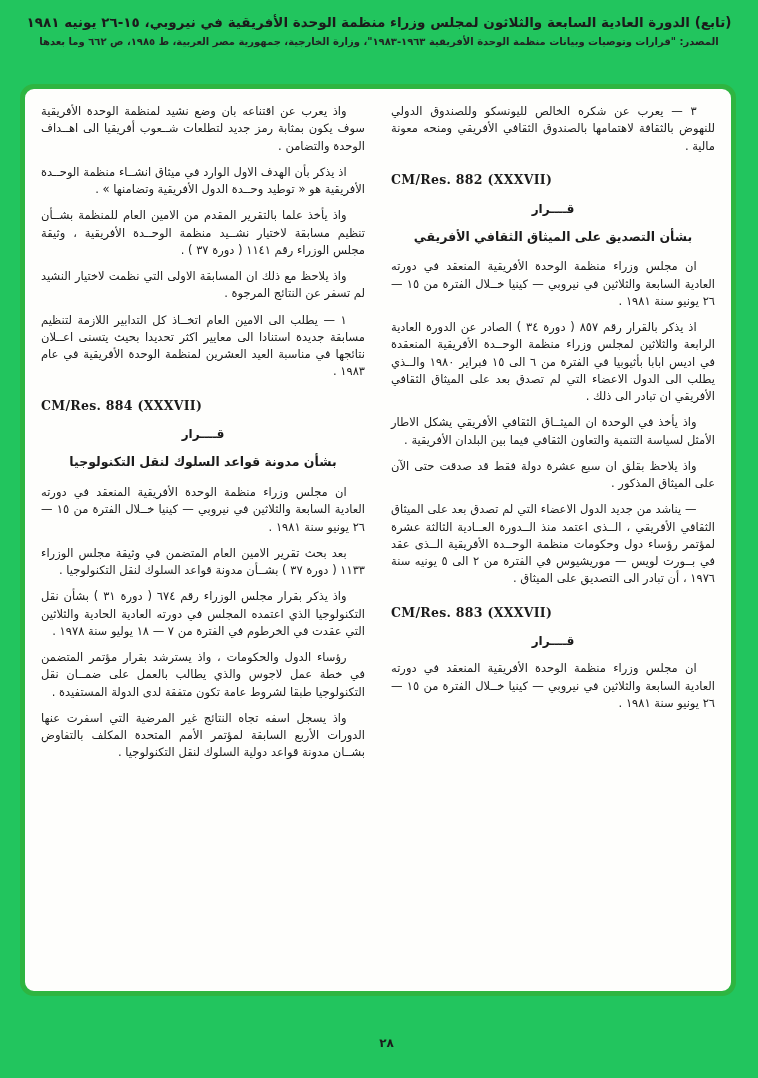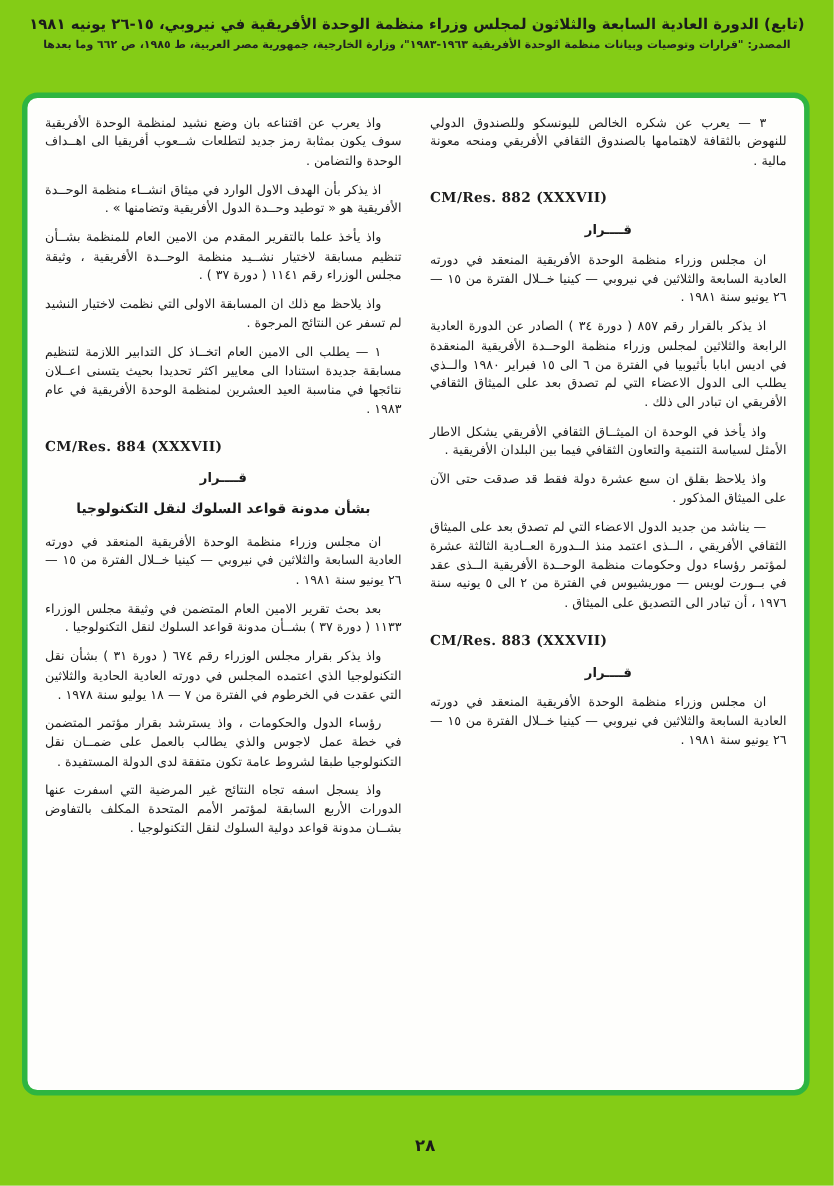--- a/index.html
+++ b/index.html
@@ -1,20 +1,20 @@
 <!DOCTYPE html>
 <html lang="ar" dir="rtl"><head>
 <meta charset="utf-8">
 <style>
   html,body{margin:0;padding:0;background:#f3f3ef;}
   .page{
     position:relative;
     width:758px;height:1078px;
     margin:0 auto;
-    background:#84cc16;
+    background:#22c55e;
     font-family:"DejaVu Sans",sans-serif;
     color:#1b1b1b;
     overflow:hidden;
     direction:rtl;
   }
   
   .header{
     padding-top:12px;
     text-align:center;
   }
@@ -81,41 +81,42 @@
     font-weight:700;
     font-size:12.5px;
     margin:0 0 12px 0;
     text-indent:0;
   }
   
   .page-number{
     position:absolute;
     bottom:28px;left:0;right:0;
     text-align:center;
-    font-size:15px;
+    font-size:12px;
     font-weight:700;
     padding-left:15px;
   }
 </style>
 </head>
 <body>
 
 <div class="page">
 
   <div class="header">
     <div class="header-line1">(تابع) الدورة العادية السابعة والثلاثون لمجلس وزراء منظمة الوحدة الأفريقية في نيروبي، ١٥-٢٦ يونيه ١٩٨١</div>
     <div class="header-line2">المصدر: "قرارات وتوصيات وبيانات منظمة الوحدة الأفريقية ١٩٦٣-١٩٨٣"، وزارة الخارجية، جمهورية مصر العربية، ط ١٩٨٥، ص ٦٦٢ وما بعدها</div>
   </div>
 
   <div class="frame">
     <div class="columns">
       <div class="col" id="col-right">
           <div class="block paragraph">٣ — يعرب عن شكره الخالص لليونسكو وللصندوق الدولي للنهوض بالثقافة لاهتمامها بالصندوق الثقافي الأفريقي ومنحه معونة مالية .</div>
           <div class="block rescode" dir="ltr">CM/Res. 882 (XXXVII)</div>
           <div class="block title">قــــرار</div>
+          <div class="block subtitle">بشأن التصديق على الميثاق الثقافي الأفريقي</div>
           <div class="block paragraph">ان مجلس وزراء منظمة الوحدة الأفريقية المنعقد في دورته العادية السابعة والثلاثين في نيروبي — كينيا خــلال الفترة من ١٥ — ٢٦ يونيو سنة ١٩٨١ .</div>
           <div class="block paragraph">اذ يذكر بالقرار رقم ٨٥٧ ( دورة ٣٤ ) الصادر عن الدورة العادية الرابعة والثلاثين لمجلس وزراء منظمة الوحــدة الأفريقية المنعقدة في اديس ابابا بأثيوبيا في الفترة من ٦ الى ١٥ فبراير ١٩٨٠ والــذي يطلب الى الدول الاعضاء التي لم تصدق بعد على الميثاق الثقافي الأفريقي ان تبادر الى ذلك .</div>
           <div class="block paragraph">واذ يأخذ في الوحدة ان الميثــاق الثقافي الأفريقي يشكل الاطار الأمثل لسياسة التنمية والتعاون الثقافي فيما بين البلدان الأفريقية .</div>
           <div class="block paragraph">واذ يلاحظ بقلق ان سبع عشرة دولة فقط قد صدقت حتى الآن على الميثاق المذكور .</div>
           <div class="block paragraph">— يناشد من جديد الدول الاعضاء التي لم تصدق بعد على الميثاق الثقافي الأفريقي ، الــذى اعتمد منذ الــدورة العــادية الثالثة عشرة لمؤتمر رؤساء دول وحكومات منظمة الوحــدة الأفريقية الــذى عقد في بــورت لويس — موريشيوس في الفترة من ٢ الى ٥ يونيه سنة ١٩٧٦ ، أن تبادر الى التصديق على الميثاق .</div>
           <div class="block rescode" dir="ltr">CM/Res. 883 (XXXVII)</div>
           <div class="block title">قــــرار</div>
           <div class="block paragraph">ان مجلس وزراء منظمة الوحدة الأفريقية المنعقد في دورته العادية السابعة والثلاثين في نيروبي — كينيا خــلال الفترة من ١٥ — ٢٦ يونيو سنة ١٩٨١ .</div>
         </div>
       <div class="col" id="col-left">

